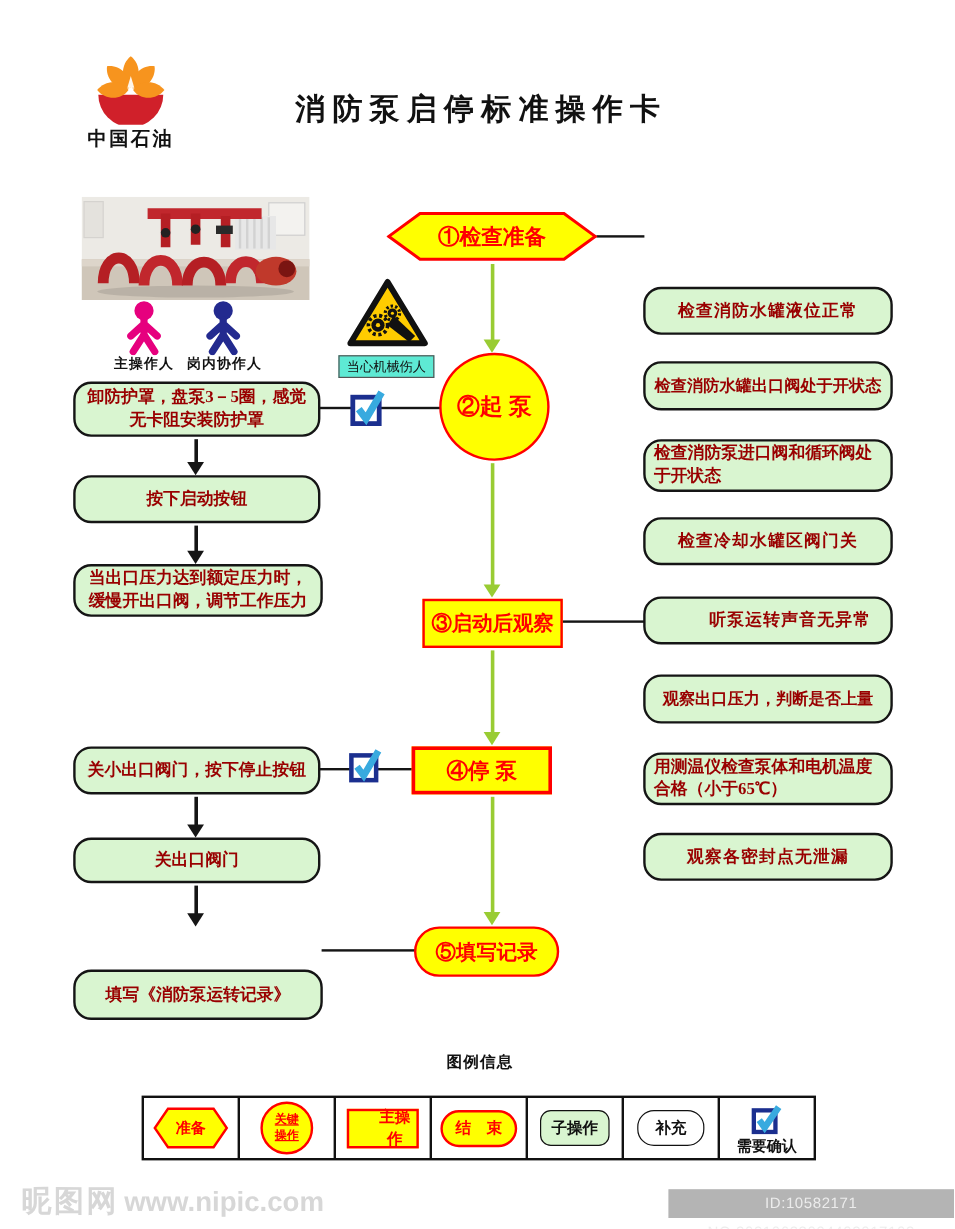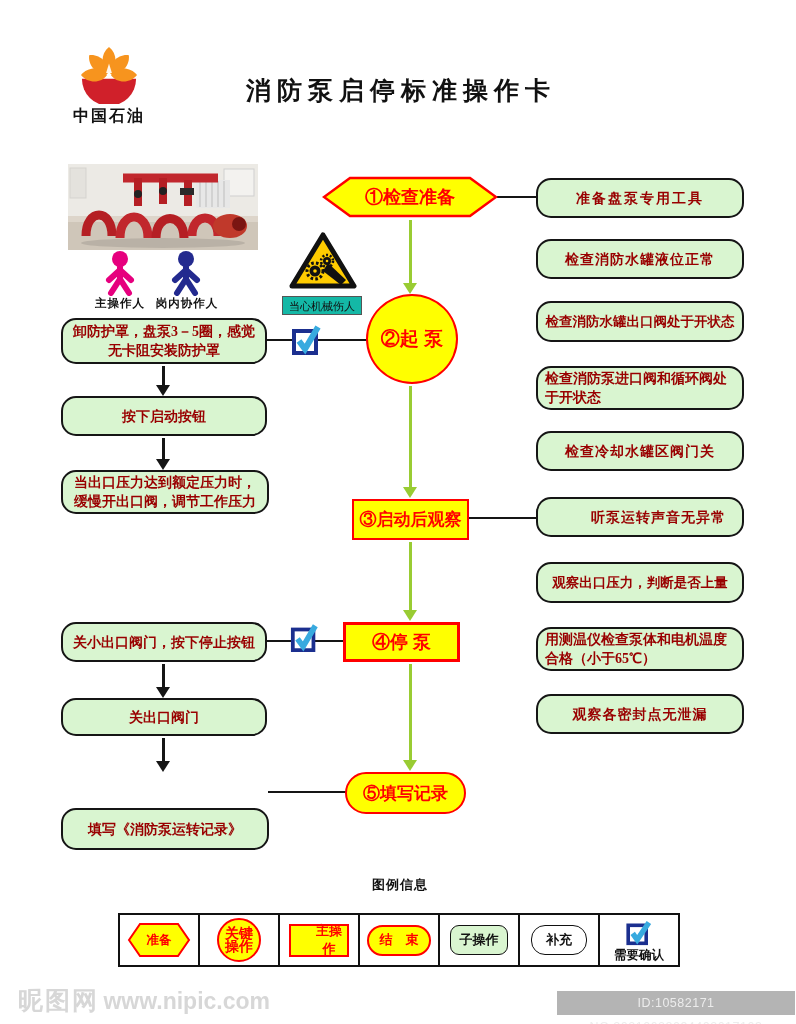--- a/index.html
+++ b/index.html
@@ -105,21 +105,21 @@
     <polygon points="35,5 66,56 4,56" fill="#ffcc00" stroke="#111" stroke-width="5" stroke-linejoin="round"></polygon>
     <circle cx="27" cy="41" r="8" fill="none" stroke="#111" stroke-width="3" stroke-dasharray="2.6 2.2"></circle>
     <circle cx="27" cy="41" r="5.5" fill="#111"></circle>
     <circle cx="27" cy="41" r="1.8" fill="#ffcc00"></circle>
     <circle cx="39" cy="31" r="6" fill="none" stroke="#111" stroke-width="2.6" stroke-dasharray="2 1.8"></circle>
     <circle cx="39" cy="31" r="4" fill="#111"></circle>
     <circle cx="39" cy="31" r="1.3" fill="#ffcc00"></circle>
     <path d="M58,50 L40,33 L35,41 L53,55 Z" fill="#111"></path>
   </svg>
   <div style="position:absolute;left:282px;top:296px;width:80px;height:19px;border:1px solid #555;
-              font-size:11px;line-height:19px;text-align:center;color:#111;background:#14b8a6;box-sizing:border-box;">当心机械伤人</div>
+              font-size:11px;line-height:19px;text-align:center;color:#111;background:#5eead4;box-sizing:border-box;">当心机械伤人</div>
 
   <div class="gbox" style="left:61px;top:318px;width:206px;height:46px;">卸防护罩，盘泵3－5圈，感觉无卡阻安装防护罩</div>
   <div class="gbox" style="left:61px;top:396px;width:206px;height:40px;">按下启动按钮</div>
   <div class="gbox" style="left:61px;top:470px;width:208px;height:44px;">当出口压力达到额定压力时，缓慢开出口阀，调节工作压力</div>
   <div class="gbox" style="left:61px;top:622px;width:206px;height:40px;">关小出口阀门，按下停止按钮</div>
   <div class="gbox" style="left:61px;top:698px;width:206px;height:38px;">关出口阀门</div>
   <div class="gbox" style="left:61px;top:772px;width:208px;height:42px;margin-top:36px;">填写《消防泵运转记录》</div>
 
   <div class="vline-black" style="left:162px;top:366px;height:21px;"></div>
   <div class="ahead-black" style="left:156px;top:385px;"></div>
@@ -163,21 +163,20 @@
 
   <div class="vline-green" style="left:409px;top:220px;height:64px;"></div>
   <div class="ahead-green" style="left:403px;top:283px;"></div>
   <div class="vline-green" style="left:409px;top:386px;height:102px;"></div>
   <div class="ahead-green" style="left:403px;top:487px;"></div>
   <div class="vline-green" style="left:409px;top:542px;height:69px;"></div>
   <div class="ahead-green" style="left:403px;top:610px;"></div>
   <div class="vline-green" style="left:409px;top:664px;height:97px;"></div>
   <div class="ahead-green" style="left:403px;top:760px;"></div>
 
-  <div class="gbox" style="left:536px;top:178px;width:208px;height:40px;letter-spacing:2px;">准备盘泵专用工具</div>
   <div class="gbox" style="left:536px;top:239px;width:208px;height:40px;letter-spacing:1px;">检查消防水罐液位正常</div>
   <div class="gbox" style="left:536px;top:301px;width:208px;height:41px;font-size:13.5px;">检查消防水罐出口阀处于开状态</div>
   <div class="gbox left-align" style="left:536px;top:366px;width:208px;height:44px;">检查消防泵进口阀和循环阀处于开状态</div>
   <div class="gbox" style="left:536px;top:431px;width:208px;height:40px;letter-spacing:1px;">检查冷却水罐区阀门关</div>
   <div class="gbox" style="left:536px;top:497px;width:208px;height:40px;letter-spacing:1px;padding-left:44px;">听泵运转声音无异常</div>
   <div class="gbox" style="left:536px;top:562px;width:208px;height:41px;font-size:13.5px;">观察出口压力，判断是否上量</div>
   <div class="gbox left-align" style="left:536px;top:627px;width:208px;height:44px;">用测温仪检查泵体和电机温度合格（小于65℃）</div>
   <div class="gbox" style="left:536px;top:694px;width:208px;height:40px;letter-spacing:1px;">观察各密封点无泄漏</div>
 
   <div class="small-label" style="left:348px;top:876px;width:104px;font-size:13px;letter-spacing:1px;">图例信息</div>
@@ -187,21 +186,21 @@
       <div style="position:relative;width:64px;height:36px;">
         <svg width="64" height="36" viewBox="0 0 64 36" style="position:absolute;left:0;top:0;">
           <polygon points="13,2 51,2 62,18 51,34 13,34 2,18" fill="#ffff00" stroke="#ff0000" stroke-width="2"></polygon>
         </svg>
         <div style="position:absolute;inset:0;display:flex;align-items:center;justify-content:center;
                     color:#ff0000;font-weight:bold;font-size:12.5px;">准备</div>
       </div>
     </div>
     <div class="legend-cell">
       <div class="lshape" style="width:44px;height:44px;border-radius:50%;background:#ffff00;border:2px solid #ff0000;">
-        <span style="display:inline-block;width:2.3em;font-size:14px;line-height:13px;">关键操作</span>
+        <span style="display:inline-block;width:2.3em;font-size:10px;line-height:13px;text-decoration:underline;">关键操作</span>
       </div>
     </div>
     <div class="legend-cell">
       <div class="lshape" style="width:60px;height:33px;background:#ffff00;border:2px solid #ff0000;font-size:13px;padding-left:20px;">主操作</div>
     </div>
     <div class="legend-cell">
       <div class="lshape" style="width:64px;height:31px;border-radius:16px;background:#ffff00;border:2px solid #ff0000;font-size:13px;">结　束</div>
     </div>
     <div class="legend-cell">
       <div class="lshape" style="width:58px;height:30px;border-radius:9px;background:#d9f5d0;border:1.5px solid #111;

